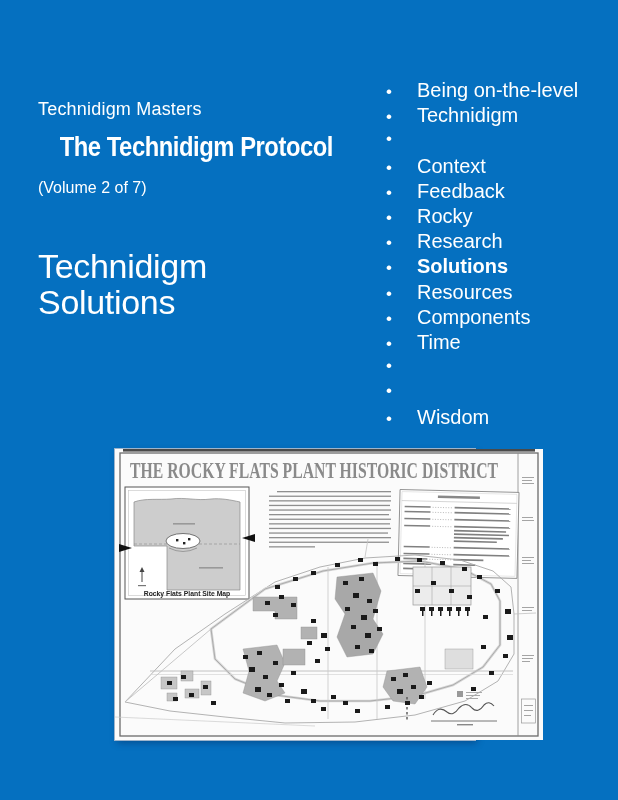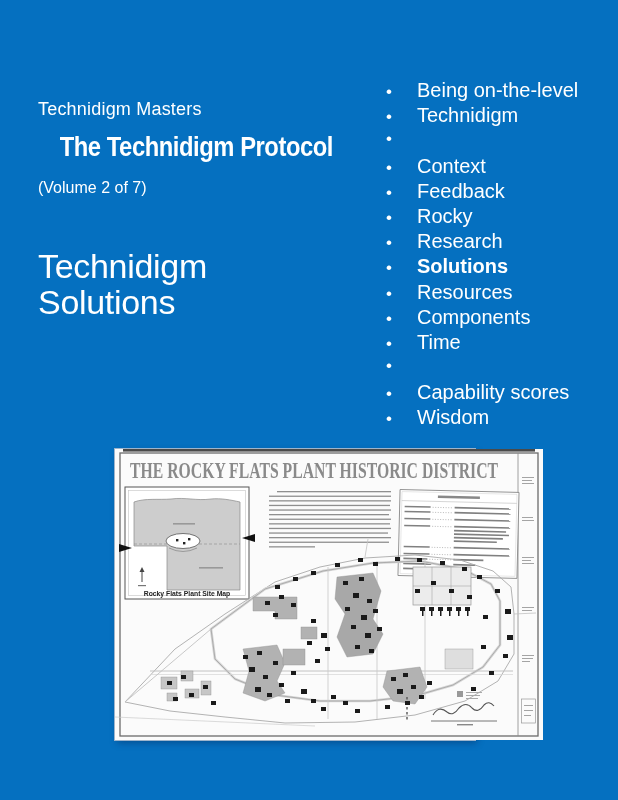--- a/index.html
+++ b/index.html
@@ -93,21 +93,20 @@
     </li>
   <li class="b-item">
       <span class="dot">•</span>
       <span class="b-label">Time</span>
     </li>
   <li class="b-item">
       <span class="dot">•</span>
     </li>
   <li class="b-item">
       <span class="dot">•</span>
-      <span class="b-label">Capability scores</span>
     </li>
   <li class="b-item">
       <span class="dot">•</span>
       <span class="b-label">Wisdom</span>
     </li>
 </ul>
 
 <div class="map-wrap">
 <svg viewBox="0 0 428 291" xmlns="http://www.w3.org/2000/svg">
 

